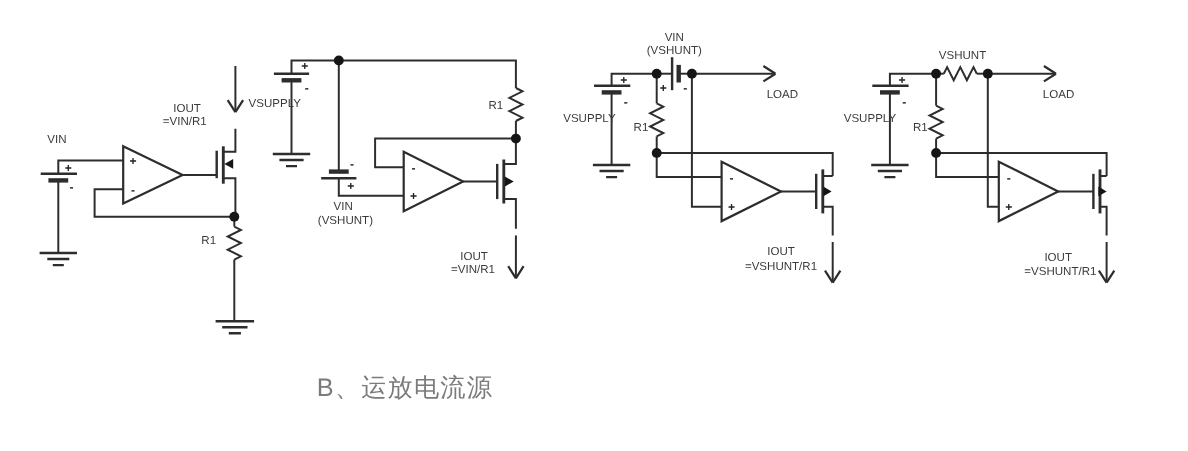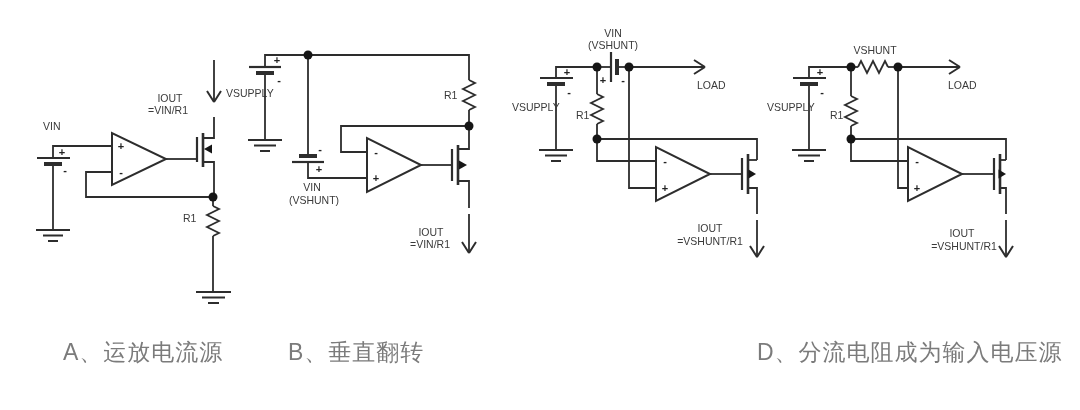--- a/index.html
+++ b/index.html
@@ -242,17 +242,15 @@
       <text class="lbl" x="875" y="54" text-anchor="middle">VSHUNT</text>
       <text class="lbl" x="948" y="89">LOAD</text>
       <text class="lbl" x="830" y="119">R1</text>
       <text class="sign" x="917" y="165" text-anchor="middle">-</text>
       <text class="sign" x="917" y="192" text-anchor="middle">+</text>
       <text class="lbl" x="962" y="237" text-anchor="middle">IOUT</text>
       <text class="lbl" x="964" y="250" text-anchor="middle">=VSHUNT/R1</text>
     </g>
   </svg>
 
-  <div class="caption" style="left:63px">A、运放电流源</div>
-  <div class="caption" style="left:288px">B、垂直翻转</div>
-  <div class="caption" style="left:757px">D、分流电阻成为输入电压源</div>
+  <div class="caption" style="left:288px">B、运放电流源</div>
 
 </div>
 
 </body></html>

